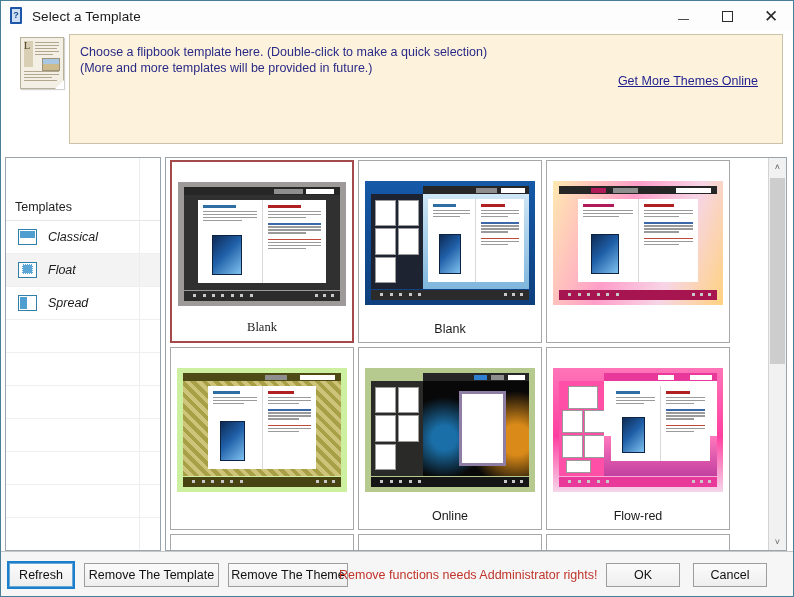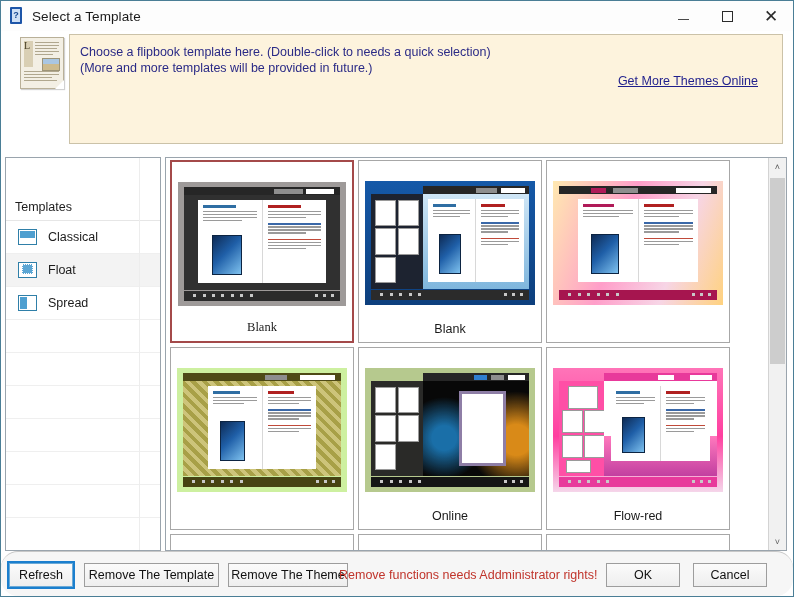--- a/index.html
+++ b/index.html
@@ -155,20 +155,21 @@
   .sb-col-sep {
     position: absolute; left: 133px; top: 0; width: 1px; height: 394px;
     background: #ededed;
   }
   .sb-row {
     height: 33px;
     display: flex; align-items: center;
     border-bottom: 1px solid #efefef;
     box-sizing: border-box;
     padding-left: 12px;
+    font-style: italic;
   }
   .sb-row.sel { background: #f3f3f3; }
   .sb-row.blank { padding-left: 0; }
   .sb-ico {
     width: 19px; height: 16px;
     margin-right: 11px;
     box-sizing: border-box;
     border: 1.5px solid #2f7fa8;
     background: #ffffff;
     position: relative;
@@ -290,21 +291,20 @@
     background: #cdcdcd;
   }
 
   
   .footer {
     position: absolute; left: 0; bottom: 0;
     width: 792px; height: 45px;
     background: #f6f6f6;
     border-top: 1px solid #c7c7c7;
     box-sizing: border-box;
-    border-radius: 17px;
   }
   .btn {
     position: absolute; top: 11px; height: 24px;
     background: linear-gradient(#fbfbfb,#eeeeee);
     border: 1px solid #9d9d9d;
     font-size: 12.5px; color: #111;
     display: flex; align-items: center; justify-content: center;
     box-sizing: border-box;
     cursor: default;
   }
@@ -359,21 +359,21 @@
         <div class="ln" style="left:3px;top:33px;width:35px"></div>
         <div class="ln" style="left:3px;top:36px;width:35px"></div>
         <div class="ln" style="left:3px;top:39px;width:28px"></div>
         <div class="ln" style="left:3px;top:42px;width:33px"></div>
         <div class="pic"></div>
         <div class="fold"></div>
       </div>
     </div>
 
     <div class="infobox">
-      <div class="info-line l1">Choose a flipbook template here. (Double-click to needs a quick selection)</div>
+      <div class="info-line l1">Choose a flipbook template here. (Double-click to make a quick selection)</div>
       <div class="info-line l2">(More and more templates will be provided in future.)</div>
       <div class="themes-link">Get More Themes Online</div>
     </div>
   </div>
 
   <div class="sidebar">
     <div class="sb-col-sep"></div>
     <div class="sb-head">Templates</div>
 
     <div class="sb-row">

